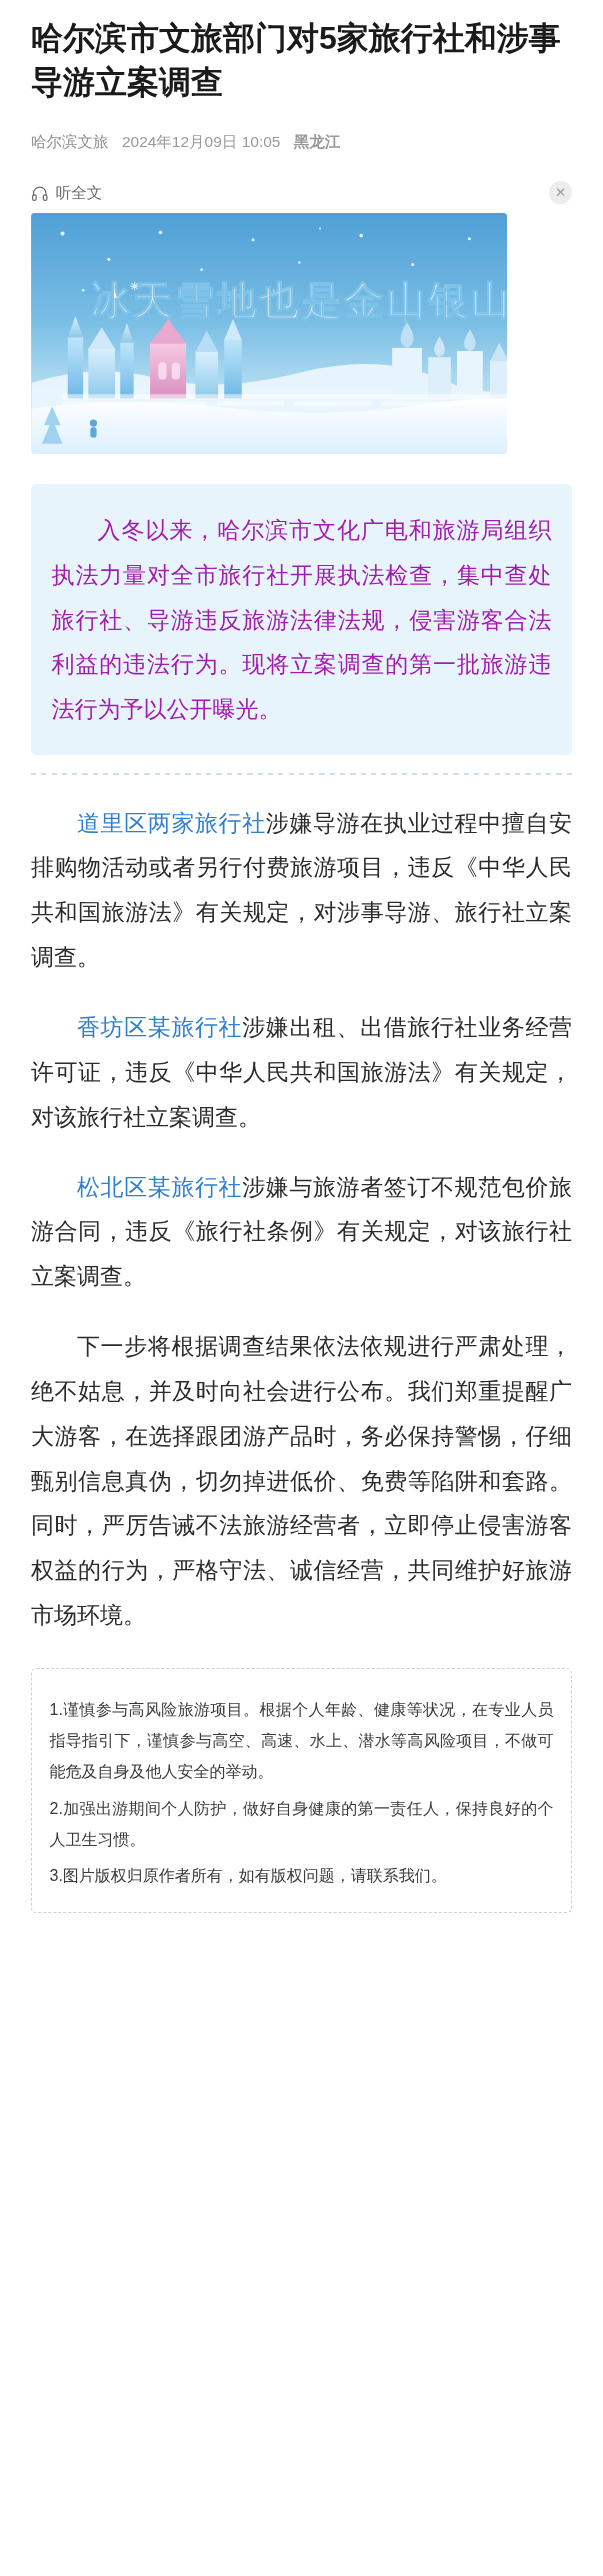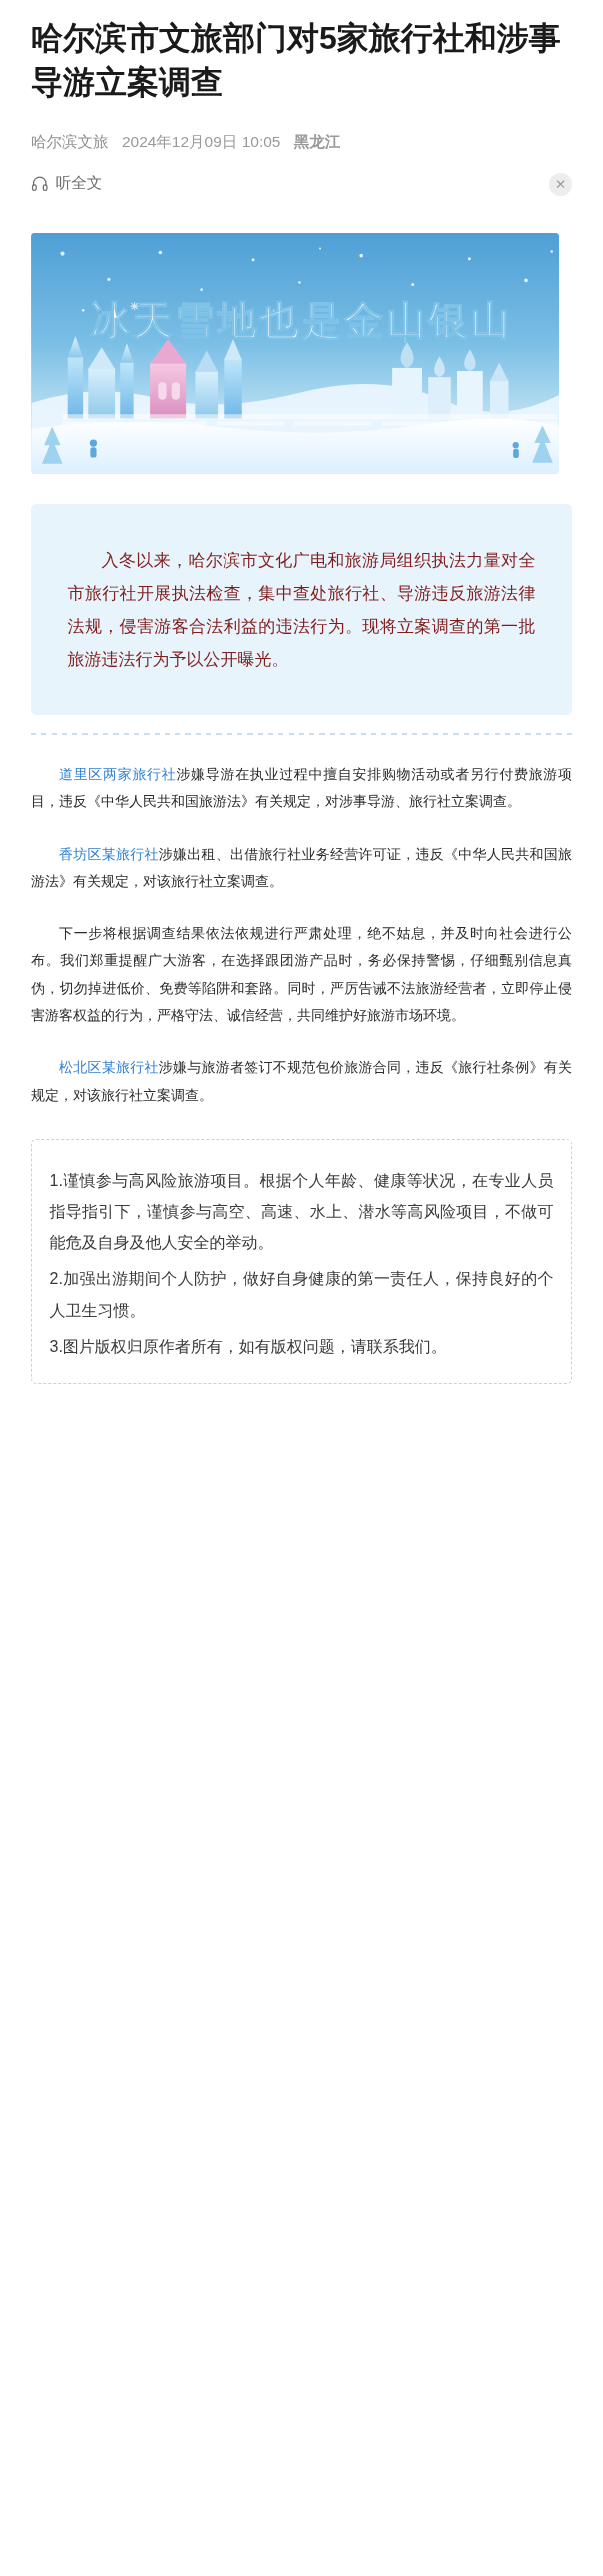--- a/index.html
+++ b/index.html
@@ -43,21 +43,21 @@
     line-height: 1;
   }
   .meta-source { color: #8f8f8f; }
   .meta-date { color: #9a9a9a; }
   .meta-region { color: #9a9a9a; font-weight: bold; }
 
   
   .audio-bar {
     margin-top: 23px;
     display: flex;
-    align-items: flex-start;
+    align-items: flex-end;
     justify-content: space-between;
     height: 31px;
   }
   .audio-left {
     display: flex;
     align-items: center;
     gap: 7.2px;
     color: #6b6b6b;
     font-size: 15.5px;
   }
@@ -77,60 +77,60 @@
     align-items: center;
     justify-content: center;
     color: #9b9b9b;
     font-size: 13.4px;
     line-height: 1;
     cursor: pointer;
   }
 
   
   .hero {
-    margin-top: 29px;
-    width: 528px;
+    margin-top: 9px;
+    width: 476px;
     height: 241px;
     border-radius: 4.1px;
     overflow: hidden;
     position: relative;
     background: linear-gradient(180deg, #5fa9dd 0%, #7cc0e6 35%, #b9e0f2 70%, #e8f4fb 100%);
   }
   .hero svg { display: block; }
 
   
   .lead-box {
     margin-top: 30px;
     background: #e8f4fb;
     border-radius: 5.2px;
     padding: 24px 20.6px 23px 20.6px;
     box-sizing: border-box;
   }
   .lead-box p {
-    margin: 16px;
-    font-size: 17px;
+    margin: 0;
+    font-size: 23px;
     line-height: 1.95;
-    color: #7f1d1d;
+    color: #a21caf;
     text-align: justify;
     text-justify: inter-ideograph;
     text-indent: 2em;
   }
 
   
   .dot-sep {
     margin-top: 17.5px;
     height: 2.1px;
     width: 542px;
     background-image: repeating-linear-gradient(to right, #c9dff0 0px, #c9dff0 5.2px, transparent 5.2px, transparent 10.3px);
   }
 
   
   .body-para {
     margin: 25px 0 0 0;
-    font-size: 14px;
+    font-size: 23px;
     line-height: 1.95;
     color: #2b2b2b;
     text-align: justify;
     text-justify: inter-ideograph;
     text-indent: 2em;
   }
   .body-para.first-body { margin-top: 26px; }
   .hl { color: #2f7fd0; }
 
   
@@ -312,25 +312,25 @@
 
   <p class="body-para first-body">
     <span class="hl">道里区两家旅行社</span><span>涉嫌导游在执业过程中擅自安排购物活动或者另行付费旅游项目，违反《中华人民共和国旅游法》有关规定，对涉事导游、旅行社立案调查。</span>
   </p>
 
   <p class="body-para">
     <span class="hl">香坊区某旅行社</span><span>涉嫌出租、出借旅行社业务经营许可证，违反《中华人民共和国旅游法》有关规定，对该旅行社立案调查。</span>
   </p>
 
 
-  <p class="body-para">下一步将根据调查结果依法依规进行严肃处理，绝不姑息，并及时向社会进行公布。我们郑重提醒广大游客，在选择跟团游产品时，务必保持警惕，仔细甄别信息真伪，切勿掉进低价、免费等陷阱和套路。同时，严厉告诫不法旅游经营者，立即停止侵害游客权益的行为，严格守法、诚信经营，共同维护好旅游市场环境。</p>
-
   <p class="body-para">
     <span class="hl">松北区某旅行社</span><span>涉嫌与旅游者签订不规范包价旅游合同，违反《旅行社条例》有关规定，对该旅行社立案调查。</span>
   </p>
+
+  <p class="body-para">下一步将根据调查结果依法依规进行严肃处理，绝不姑息，并及时向社会进行公布。我们郑重提醒广大游客，在选择跟团游产品时，务必保持警惕，仔细甄别信息真伪，切勿掉进低价、免费等陷阱和套路。同时，严厉告诫不法旅游经营者，立即停止侵害游客权益的行为，严格守法、诚信经营，共同维护好旅游市场环境。</p>
 
   <div class="tips-box">
     <p class="tips-item">1.谨慎参与高风险旅游项目。根据个人年龄、健康等状况，在专业人员指导指引下，谨慎参与高空、高速、水上、潜水等高风险项目，不做可能危及自身及他人安全的举动。</p>
     <p class="tips-item">2.加强出游期间个人防护，做好自身健康的第一责任人，保持良好的个人卫生习惯。</p>
     <p class="tips-item">3.图片版权归原作者所有，如有版权问题，请联系我们。</p>
   </div>
 
 </div>
 
 

